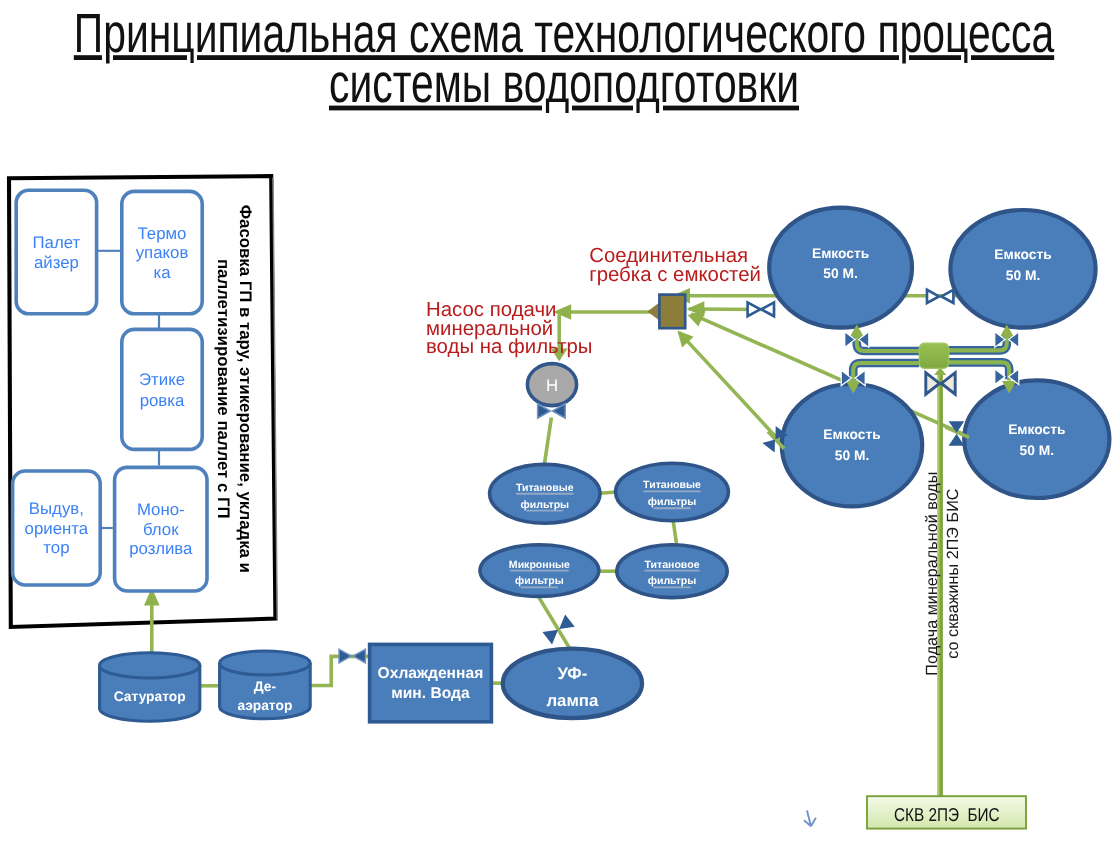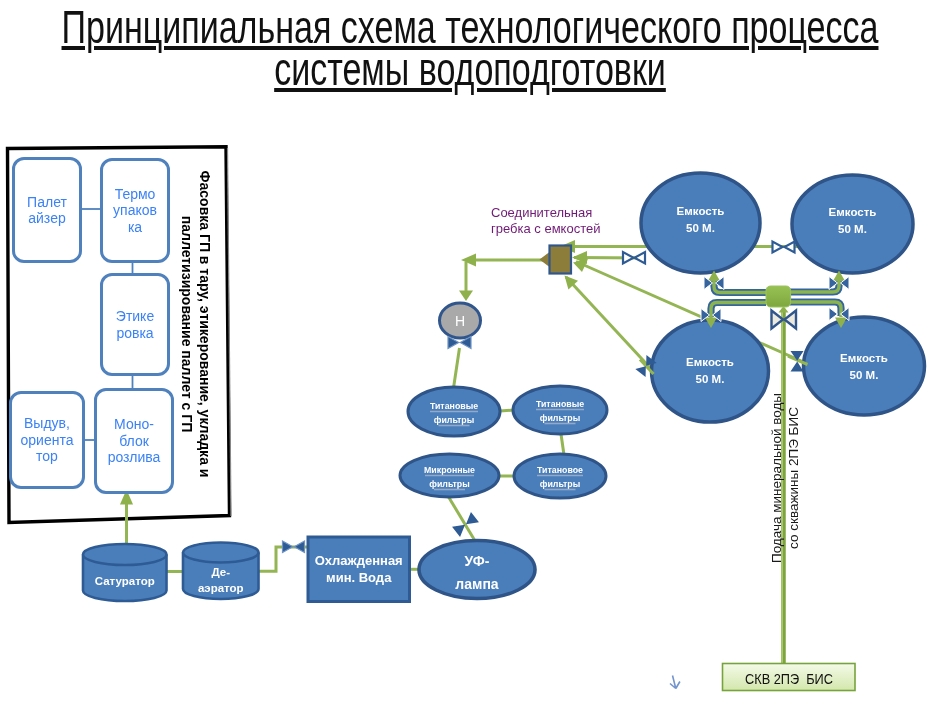--- a/index.html
+++ b/index.html
@@ -5,21 +5,21 @@
   html,body{margin:0;padding:0;background:#ffffff;}
   #page{position:relative;width:933px;height:706px;overflow:hidden;
         font-family:"Liberation Sans",sans-serif;background:#fff;}
   #title{position:absolute;left:-130px;top:6px;width:1200px;text-align:center;
          font-size:46px;line-height:42px;color:#111;
          transform:scaleX(0.74);transform-origin:600px 0;white-space:nowrap;}
   #title span{text-decoration:underline;text-decoration-thickness:4px;text-underline-offset:3px;}
   .box{position:absolute;background:#fff;border:3px solid #4f81bd;border-radius:12px;
        display:flex;align-items:center;justify-content:center;text-align:center;
        color:#3b82f6;font-size:14px;line-height:16.5px;}
-  .lbl{position:absolute;color:#701a75;font-size:13px;line-height:15.6px;}
+  .lbl{position:absolute;color:#b91c1c;font-size:17px;line-height:15.6px;}
   .vtxt{position:absolute;color:#000;font-weight:bold;text-align:center;}
   svg{position:absolute;left:0;top:0;}
 </style>
 </head>
 <body>
 <div id="page">
 <svg id="art" width="933" height="706" viewBox="0 0 933 706">
 <defs>
 <linearGradient id="skv" x1="0" y1="0" x2="0" y2="1">
   <stop offset="0" stop-color="#f4fae8"></stop>
@@ -221,17 +221,18 @@
 
 <div class="box" style="left:12px;top:157px;width:64px;height:100px;">Палет<br>айзер</div>
 <div class="box" style="left:100px;top:158px;width:64px;height:99px;">Термо<br>упаков<br>ка</div>
 <div class="box" style="left:100px;top:273px;width:64px;height:97px;">Этике<br>ровка</div>
 <div class="box" style="left:9px;top:391px;width:70px;height:92px;">Выдув,<br>ориента<br>тор</div>
 <div class="box" style="left:94px;top:388px;width:74px;height:100px;">Моно-<br>блок<br>розлива</div>
 
 <div class="vtxt" style="left:31px;top:306px;width:330px;height:36px;font-size:14px;line-height:18px;white-space:nowrap;
   transform:rotate(90deg);transform-origin:50% 50%;">Фасовка ГП в тару, этикерование, укладка и<br>паллетизирование паллет с ГП</div>
 
+<div class="lbl" style="left:355px;top:250px;">Насос подачи<br>минеральной<br>воды на фильтры</div>
 <div class="lbl" style="left:491px;top:205px;">Соединительная<br>гребка с емкостей</div>
 
 <div class="vtxt" style="left:629px;top:461px;width:312px;height:34px;font-weight:normal;font-size:13.5px;line-height:17px;color:#1a1a1a;
   transform:rotate(-90deg);transform-origin:50% 50%;">Подача минеральной воды<br>со скважины 2ПЭ БИС</div>
 </div>
 
 </body></html>

